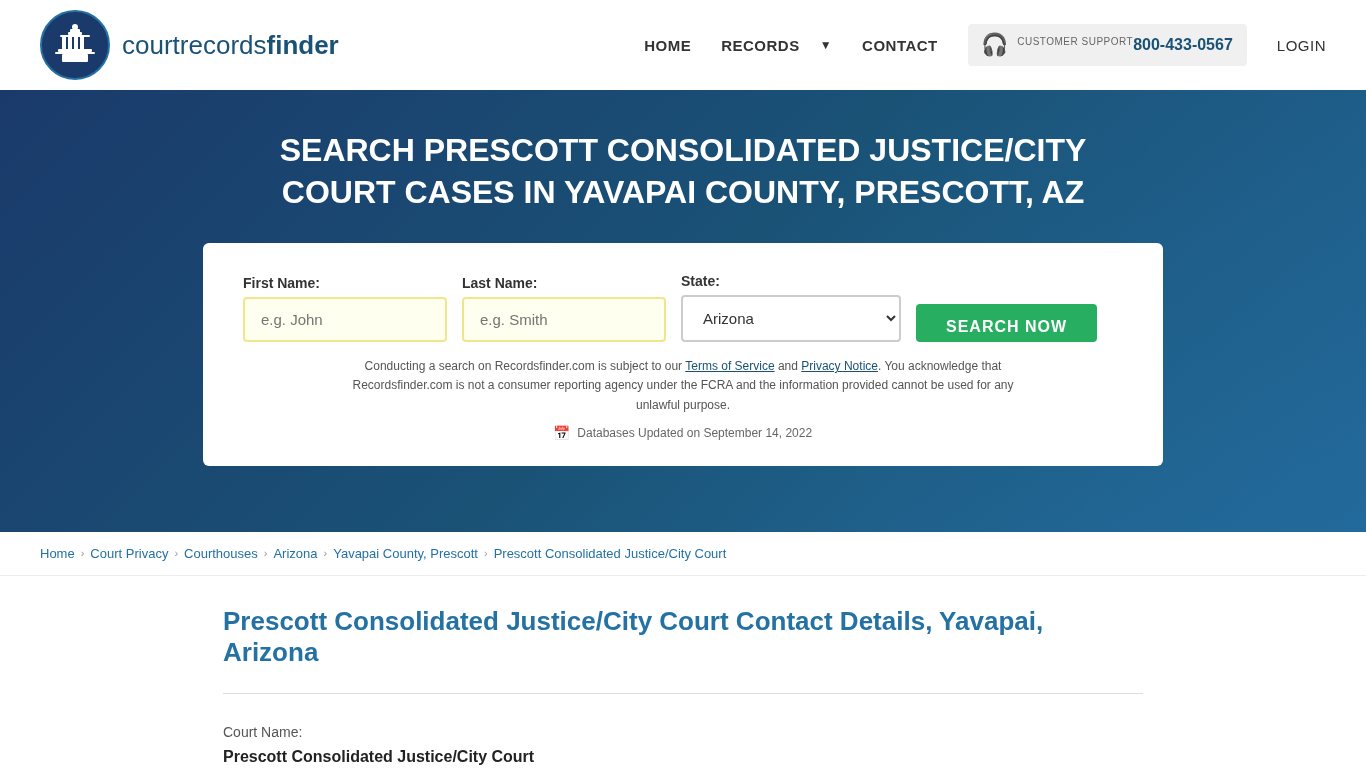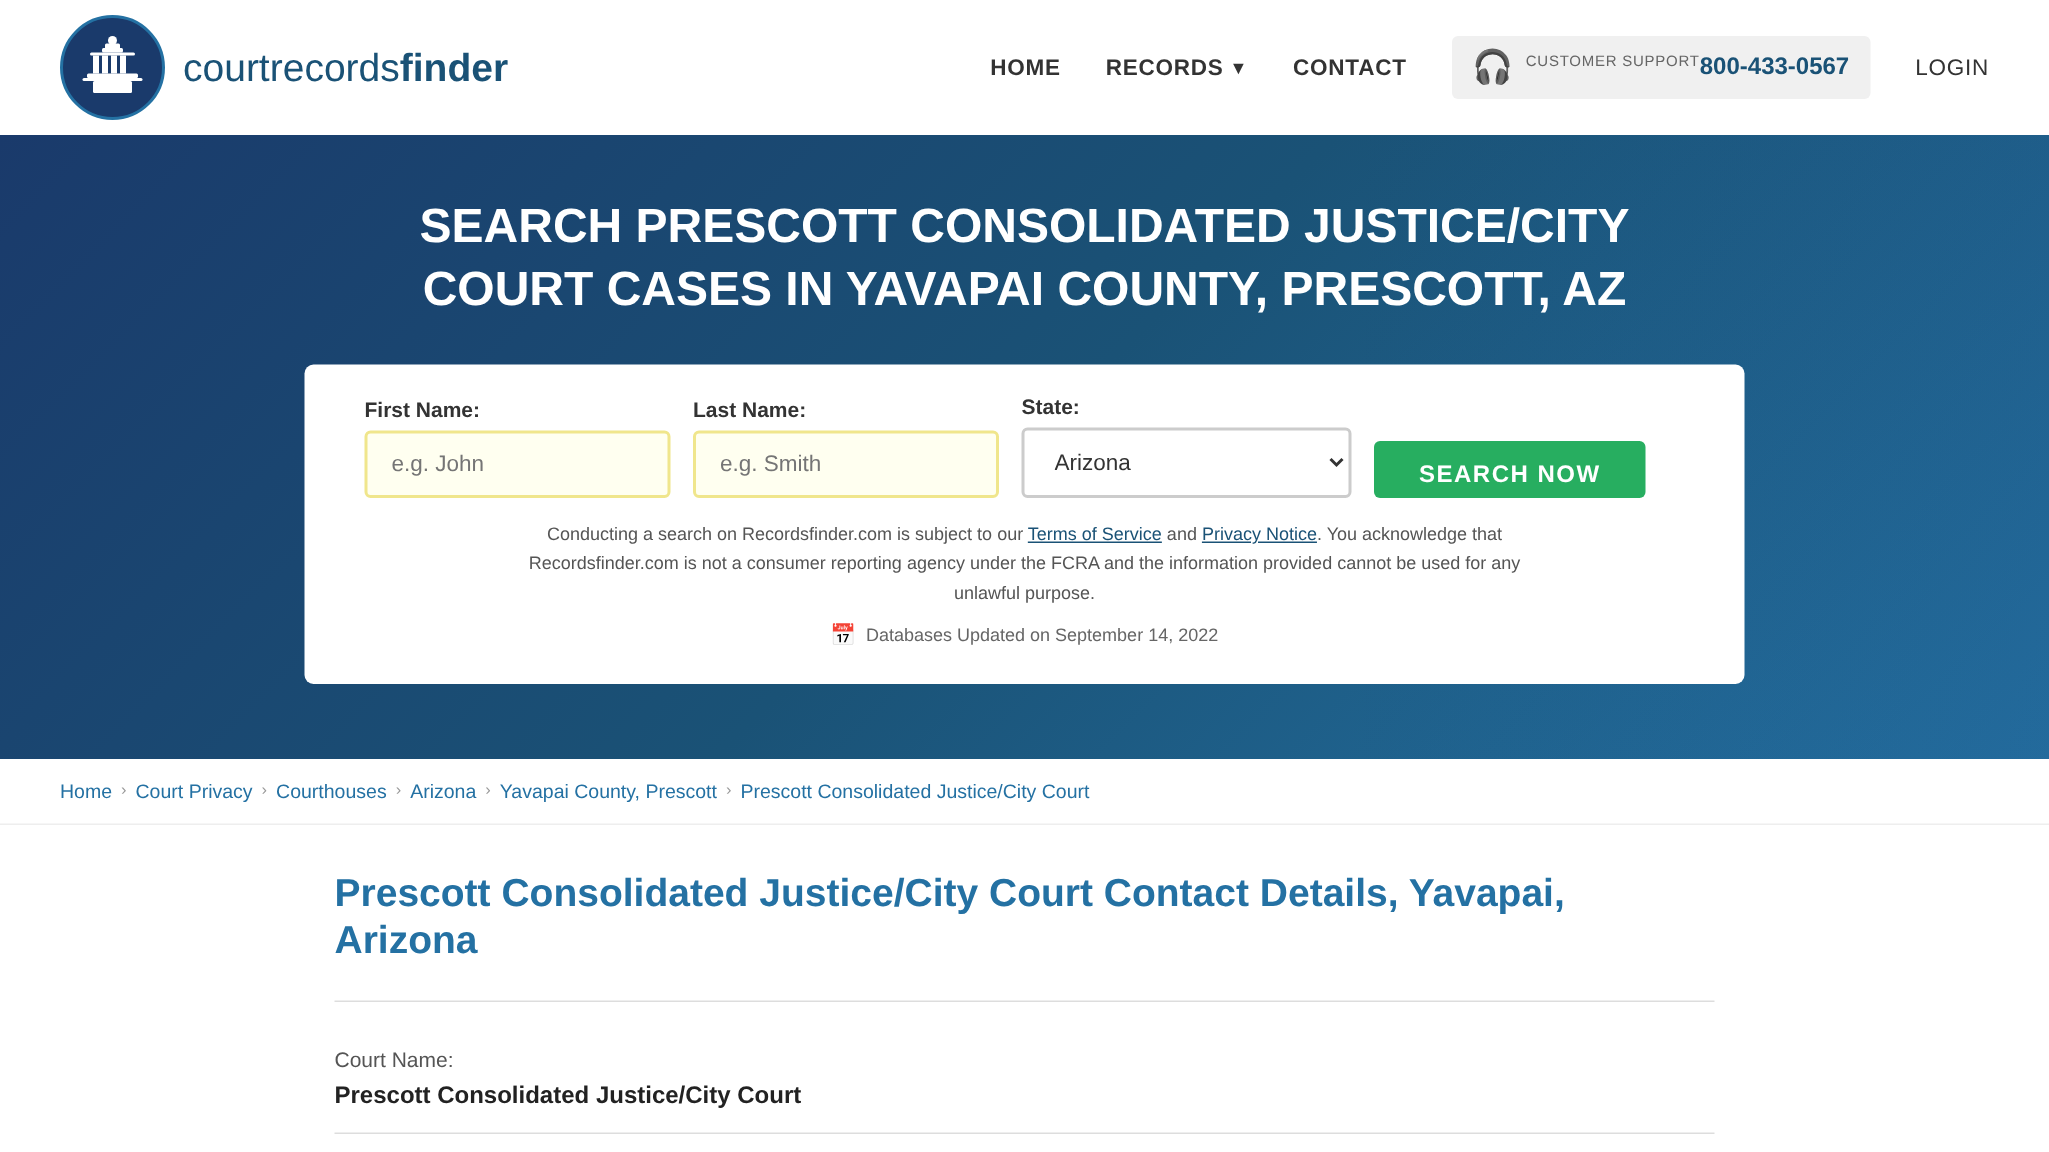--- a/index.html
+++ b/index.html
@@ -33,21 +33,21 @@
       font-size: 15px;
       font-weight: bold;
       color: #333;
       text-decoration: none;
       cursor: pointer;
       letter-spacing: 0.5px;
     }
     .nav-records {
       display: flex;
       align-items: center;
-      gap: 4px;
+      gap: 20px;
     }
     .chevron-down {
       font-size: 12px;
       color: #333;
     }
     .support-box {
       display: flex;
       align-items: center;
       gap: 8px;
       background: #f0f0f0;
@@ -105,23 +105,23 @@
       text-transform: uppercase;
       max-width: 900px;
       margin: 0 auto 30px;
       line-height: 1.3;
       position: relative;
       z-index: 1;
     }
     .search-box {
       background: #fff;
       border-radius: 6px;
-      padding: 20px 40px 25px;
+      padding: 30px 40px 25px;
       max-width: 960px;
-      margin: 0 auto;
+      margin: 16px auto;
       position: relative;
       z-index: 1;
     }
     .search-fields {
       display: flex;
       gap: 15px;
       align-items: flex-end;
       margin-bottom: 15px;
     }
     .field-group {

